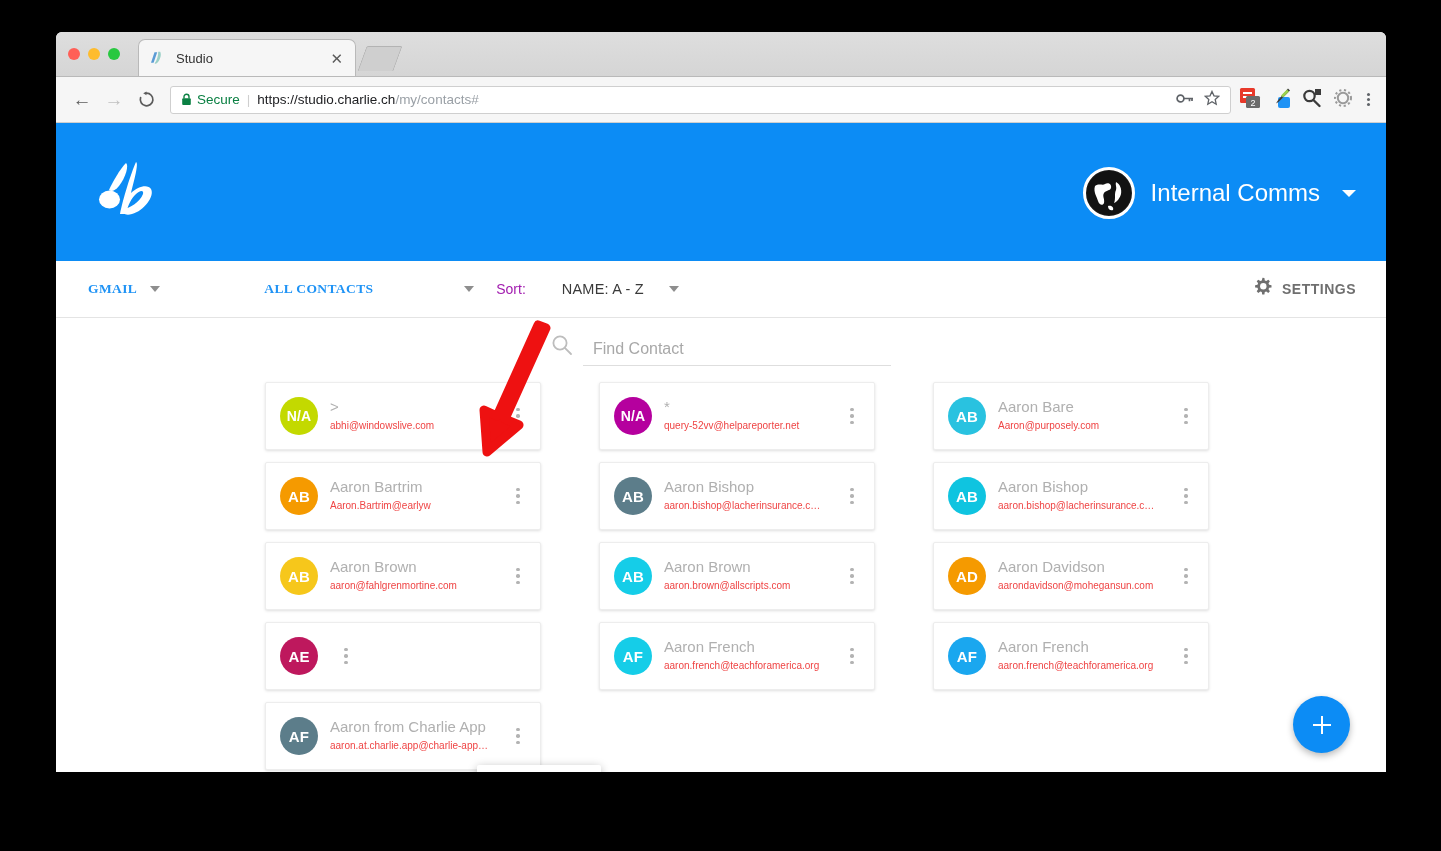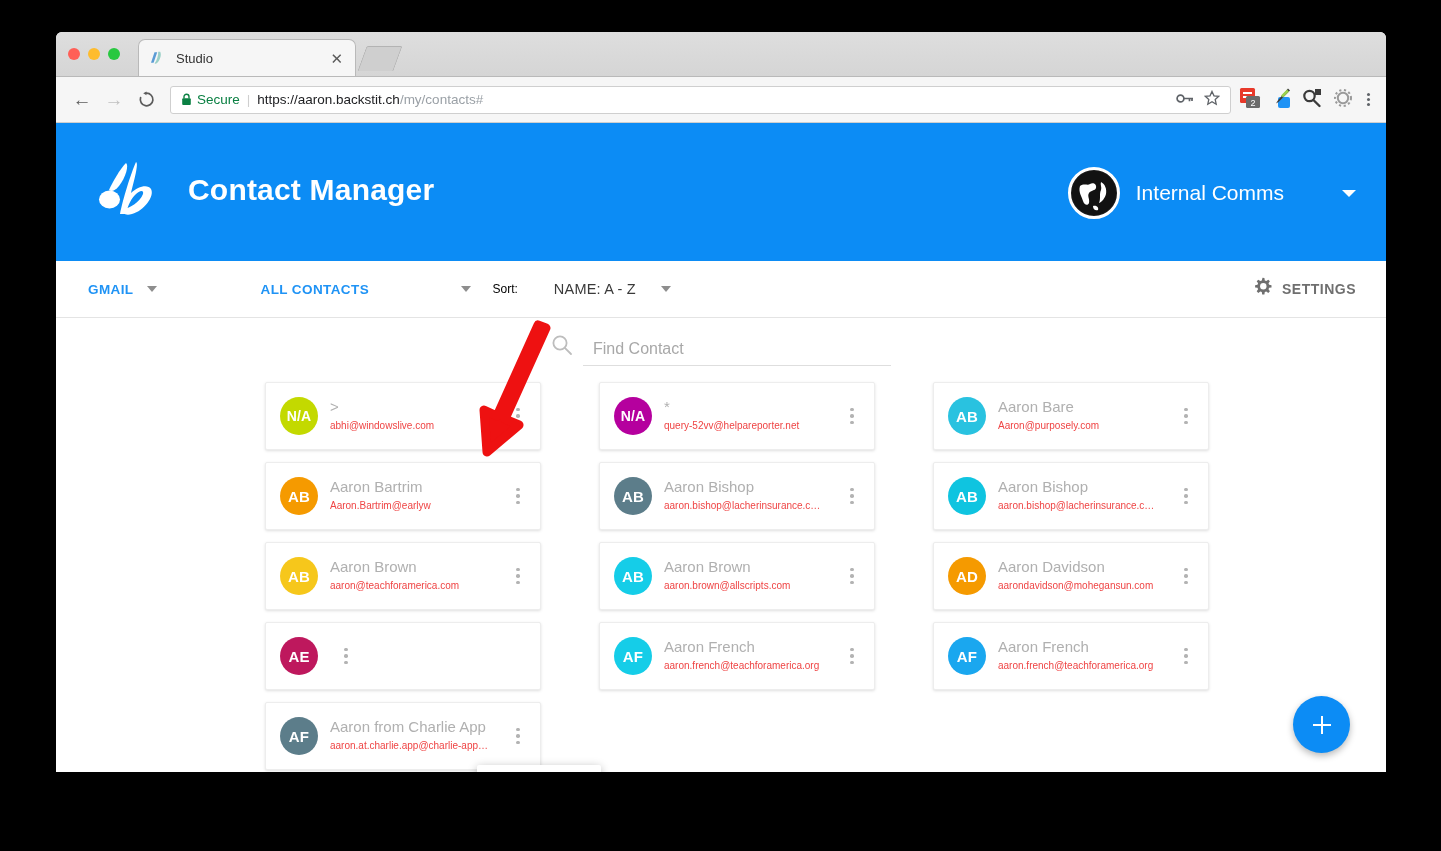--- a/index.html
+++ b/index.html
@@ -183,22 +183,22 @@
     border-radius: 50%;
     background: #1b1b1b;
     border: 3px solid #ffffff;
     display: flex; align-items: center; justify-content: center;
     box-sizing: border-box;
     margin-right: 16px;
     overflow: hidden;
   }
   .account-name {
     color: #ffffff;
-    font-size: 21px;
-    margin-right: 58px;
+    font-size: 24px;
+    margin-right: 22px;
     white-space: nowrap;
   }
   .caret-down-white {
     width: 0; height: 0;
     border-left: 7px solid transparent;
     border-right: 7px solid transparent;
     border-top: 7px solid #ffffff;
   }
 
   
@@ -211,31 +211,32 @@
     padding: 0 30px 0 32px;
     box-sizing: border-box;
     position: relative;
   }
   .tb-item { display: flex; align-items: center; }
   .tb-link {
     color: #1f93f5;
     font-size: 13.5px;
     font-weight: bold;
     letter-spacing: 0.4px;
+    font-family: Liberation Serif, serif;
   }
   .caret-gray {
     width: 0; height: 0;
     border-left: 5.5px solid transparent;
     border-right: 5.5px solid transparent;
     border-top: 6px solid #8e8e8e;
     margin-left: 13px;
   }
   .tb-sort-label {
-    color: #000000;
-    font-size: 12px;
+    color: #a21caf;
+    font-size: 14px;
   }
   .tb-sort-value {
     color: #3a3a3a;
     font-size: 14.5px;
     letter-spacing: 0.2px;
   }
   .settings {
     margin-left: auto;
     display: flex;
     align-items: center;
@@ -431,21 +432,21 @@
 
       <div class="omnibox">
         <span class="lock-icon">
           <svg width="11" height="13" viewBox="0 0 11 13">
             <path d="M3 5.5 V3.8 a2.5 2.5 0 0 1 5 0 V5.5" fill="none" stroke="#0b8043" stroke-width="1.4"></path>
             <rect x="1.2" y="5.3" width="8.6" height="6.8" rx="1" fill="#0b8043"></rect>
           </svg>
         </span>
         <span class="secure-text">Secure</span>
         <span class="omni-sep">|</span>
-        <span class="url-strong">https://aaron.backstit.ch</span>
+        <span class="url-strong">https://studio.charlie.ch</span>
           <span class="url-dim">/my/contacts#</span>
         <span class="omni-right">
           <span>
             <svg width="18" height="13" viewBox="0 0 18 13">
               <circle cx="4.5" cy="6.5" r="3.4" fill="none" stroke="#5f6368" stroke-width="1.7"></circle>
               <path d="M8 6.5 H17 M13.5 6.5 V9.3 M16 6.5 V9" stroke="#5f6368" stroke-width="1.7" fill="none"></path>
             </svg>
           </span>
           <span>
             <svg width="16" height="16" viewBox="0 0 16 16">
@@ -499,21 +500,20 @@
 
       <div class="app-header">
         <div class="brand">
           <span class="brand-logo">
             <svg width="70" height="62" viewBox="0 0 70 62">
               <path d="M30 4 C33 6 30 18 23 27 C19 32 15 33 13 31 C16 24 24 10 30 4 Z" fill="#ffffff"></path>
               <ellipse cx="13.5" cy="40.5" rx="10.5" ry="9" fill="#ffffff"></ellipse>
               <path d="M40 3 C43 4 38 22 35 34 C42 27 52 25 55 30 C59 37 48 52 36 55 C29 57 26 54 27 50 C33 50 44 43 47 35 C48 31 44 31 39 36 C34 41 31 49 30 55 L24 55 C27 40 35 14 40 3 Z" fill="#ffffff"></path>
             </svg>
           </span>
-          <span class="brand-title">Contact Manager</span>
         </div>
 
         <div class="account">
           <span class="account-avatar">
             <svg width="46" height="46" viewBox="0 0 46 46">
               <circle cx="23" cy="23" r="22" fill="#121212"></circle>
               <path d="M9 16 C13 13 17 16 19 14 C22 12 26 14 25 18 C24 21 20 20 18 23 C16 26 19 29 18 33 C17 36 13 35 12 31 C11 27 7 22 9 16 Z" fill="#ffffff"></path>
               <path d="M30 12 C34 14 36 19 35 24 C34 28 31 32 28 33 C30 28 28 24 30 20 C31 17 29 15 30 12 Z" fill="#ffffff"></path>
               <path d="M22 36 C25 35 28 37 27 40 C25 41 22 40 22 36 Z" fill="#ffffff"></path>
             </svg>
@@ -636,21 +636,21 @@
               <div class="card-menu">
                 <span></span>
                 <span></span>
                 <span></span>
               </div>
             </div>
             <div class="card">
               <div class="avatar" style="background: rgb(246, 199, 27);">AB</div>
               <div class="card-texts">
                 <div class="card-name">Aaron Brown</div>
-                <div class="card-email">aaron@teachforamerica.com</div>
+                <div class="card-email">aaron@fahlgrenmortine.com</div>
               </div>
               <div class="card-menu">
                 <span></span>
                 <span></span>
                 <span></span>
               </div>
             </div>
             <div class="card">
               <div class="avatar" style="background: rgb(21, 205, 232);">AB</div>
               <div class="card-texts">

